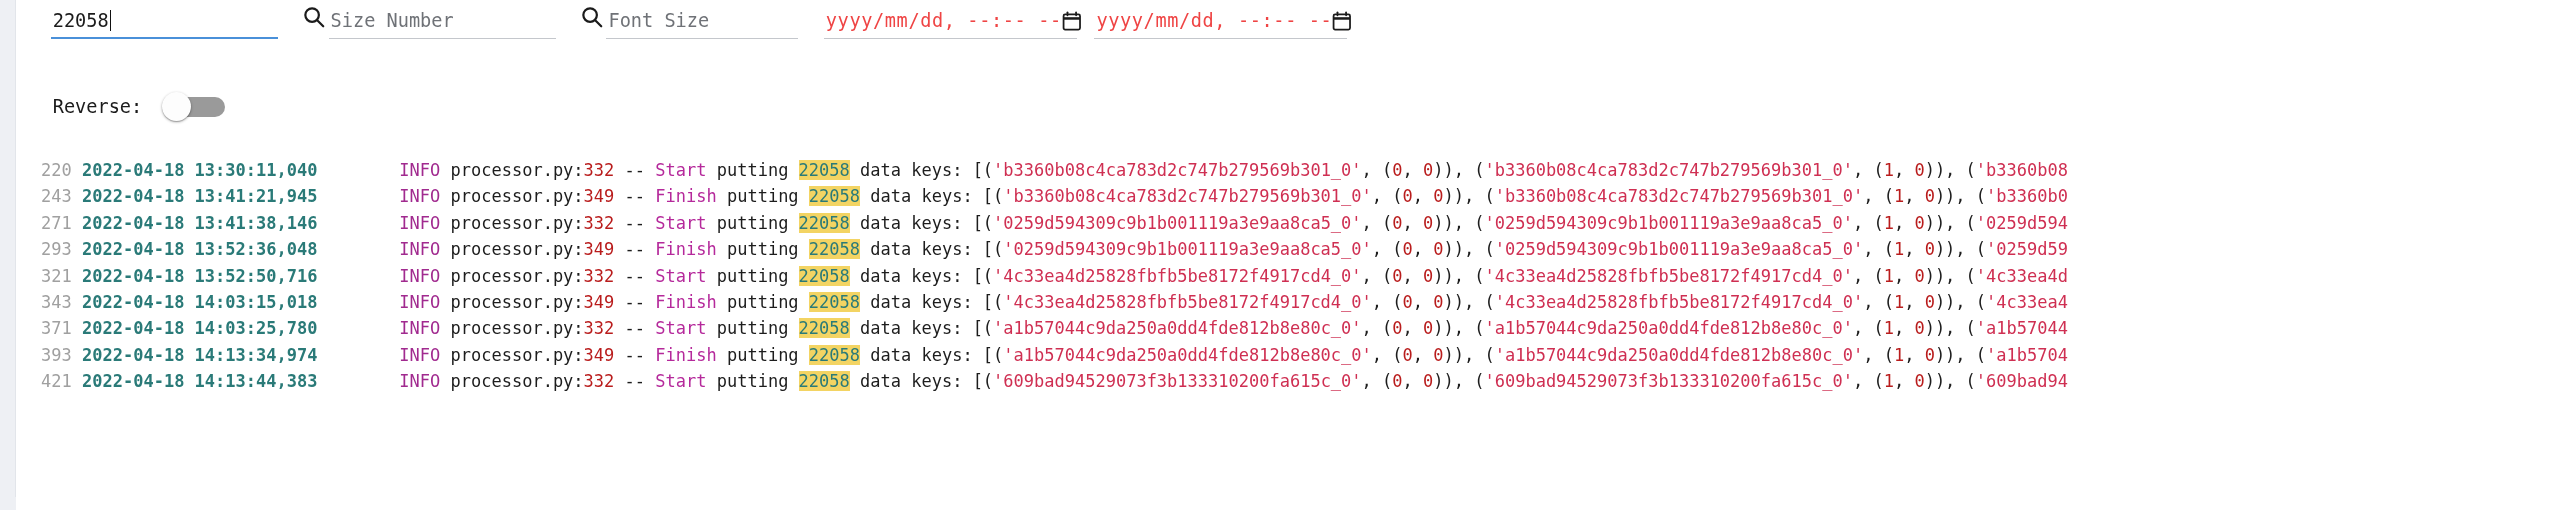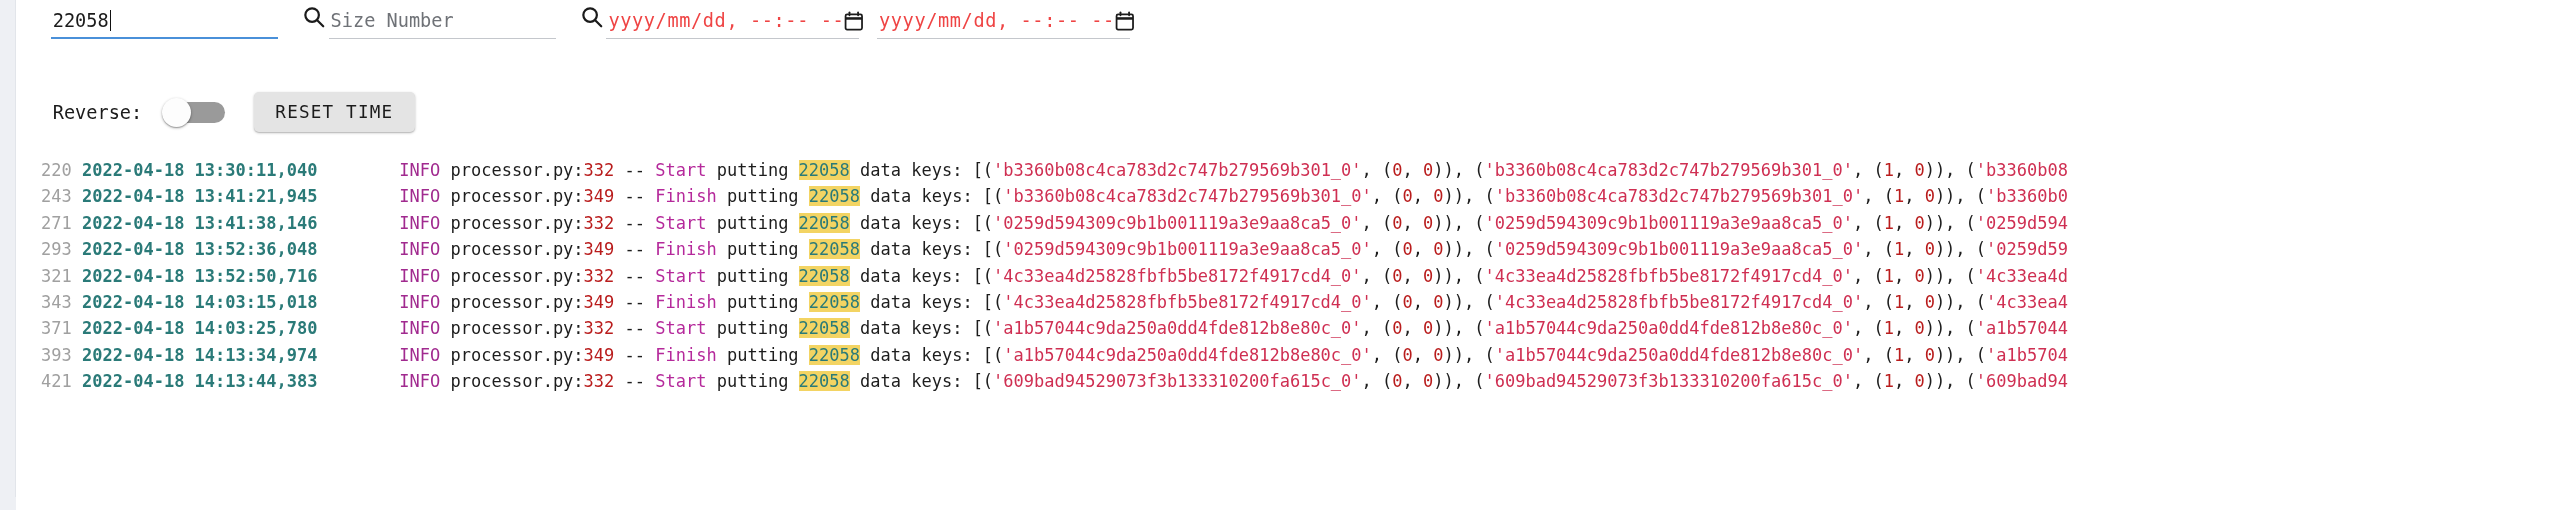--- a/index.html
+++ b/index.html
@@ -141,20 +141,23 @@
     <div class="field f-line">
       <span class="field-text placeholder">Size Number</span>
     </div>
     <div class="search-icon">
       <svg viewBox="0 0 24 24" width="25.4" height="25.4" fill="none" stroke="#1b1b1b" stroke-width="2.1" stroke-linecap="round">
         <circle cx="10.5" cy="10.5" r="6.4"></circle>
           <line x1="15.3" y1="15.3" x2="21" y2="21"></line>
       </svg>
     </div>
 
+    <div class="field f-font" style="margin-right:25.4px;">
+      <span class="field-text placeholder">Font Size</span>
+    </div>
 
     <div class="datefield">
       <span class="dtext">yyyy/mm/dd, --:-- --</span>
       <span class="cal-icon">
         <svg viewBox="0 0 20 21" width="19.6" height="20.6" fill="none" stroke="#1b1b1b" stroke-width="1.8">
           <rect x="1.6" y="3.4" width="16.8" height="15.6" rx="1.6"></rect>
           <line x1="1.6" y1="7.6" x2="18.4" y2="7.6" stroke-width="2.6"></line>
           <line x1="5.6" y1="1.3" x2="5.6" y2="4.4" stroke-linecap="round"></line>
           <line x1="14.4" y1="1.3" x2="14.4" y2="4.4" stroke-linecap="round"></line>
         </svg>
@@ -173,20 +176,19 @@
       </span>
     </div>
   </div>
 
   <div class="actions-row">
     <span class="reverse-label">Reverse:</span>
     <span class="toggle">
       <span class="toggle-track"></span>
       <span class="toggle-knob"></span>
     </span>
-    <button class="reset-btn">RESET TIME</button>
   </div>
 
   <div class="log" id="log-area"><div class="logline"><span class="t-lineno">220 </span><span class="t-ts">2022-04-18 13:30:11,040</span><span class="gap">        </span><span class="t-level">INFO</span><span class="t-plain"> </span><span class="t-plain">processor.py:</span><span class="t-num">332</span><span class="t-plain"> </span><span class="t-plain">--</span><span class="t-plain"> </span><span class="t-kw">Start</span><span class="t-plain"> putting </span><span class="t-hl">22058</span><span class="t-plain"> data keys: </span><span><span class="t-plain">[(</span><span class="t-str">'b3360b08c4ca783d2c747b279569b301_0'</span><span class="t-plain">, (</span><span class="t-num">0</span><span class="t-plain">, </span><span class="t-num">0</span><span class="t-plain">)), (</span><span class="t-str">'b3360b08c4ca783d2c747b279569b301_0'</span><span class="t-plain">, (</span><span class="t-num">1</span><span class="t-plain">, </span><span class="t-num">0</span><span class="t-plain">)), (</span><span class="t-str">'b3360b08</span></span></div><div class="logline"><span class="t-lineno">243 </span><span class="t-ts">2022-04-18 13:41:21,945</span><span class="gap">        </span><span class="t-level">INFO</span><span class="t-plain"> </span><span class="t-plain">processor.py:</span><span class="t-num">349</span><span class="t-plain"> </span><span class="t-plain">--</span><span class="t-plain"> </span><span class="t-kw">Finish</span><span class="t-plain"> putting </span><span class="t-hl">22058</span><span class="t-plain"> data keys: </span><span><span class="t-plain">[(</span><span class="t-str">'b3360b08c4ca783d2c747b279569b301_0'</span><span class="t-plain">, (</span><span class="t-num">0</span><span class="t-plain">, </span><span class="t-num">0</span><span class="t-plain">)), (</span><span class="t-str">'b3360b08c4ca783d2c747b279569b301_0'</span><span class="t-plain">, (</span><span class="t-num">1</span><span class="t-plain">, </span><span class="t-num">0</span><span class="t-plain">)), (</span><span class="t-str">'b3360b0</span></span></div><div class="logline"><span class="t-lineno">271 </span><span class="t-ts">2022-04-18 13:41:38,146</span><span class="gap">        </span><span class="t-level">INFO</span><span class="t-plain"> </span><span class="t-plain">processor.py:</span><span class="t-num">332</span><span class="t-plain"> </span><span class="t-plain">--</span><span class="t-plain"> </span><span class="t-kw">Start</span><span class="t-plain"> putting </span><span class="t-hl">22058</span><span class="t-plain"> data keys: </span><span><span class="t-plain">[(</span><span class="t-str">'0259d594309c9b1b001119a3e9aa8ca5_0'</span><span class="t-plain">, (</span><span class="t-num">0</span><span class="t-plain">, </span><span class="t-num">0</span><span class="t-plain">)), (</span><span class="t-str">'0259d594309c9b1b001119a3e9aa8ca5_0'</span><span class="t-plain">, (</span><span class="t-num">1</span><span class="t-plain">, </span><span class="t-num">0</span><span class="t-plain">)), (</span><span class="t-str">'0259d594</span></span></div><div class="logline"><span class="t-lineno">293 </span><span class="t-ts">2022-04-18 13:52:36,048</span><span class="gap">        </span><span class="t-level">INFO</span><span class="t-plain"> </span><span class="t-plain">processor.py:</span><span class="t-num">349</span><span class="t-plain"> </span><span class="t-plain">--</span><span class="t-plain"> </span><span class="t-kw">Finish</span><span class="t-plain"> putting </span><span class="t-hl">22058</span><span class="t-plain"> data keys: </span><span><span class="t-plain">[(</span><span class="t-str">'0259d594309c9b1b001119a3e9aa8ca5_0'</span><span class="t-plain">, (</span><span class="t-num">0</span><span class="t-plain">, </span><span class="t-num">0</span><span class="t-plain">)), (</span><span class="t-str">'0259d594309c9b1b001119a3e9aa8ca5_0'</span><span class="t-plain">, (</span><span class="t-num">1</span><span class="t-plain">, </span><span class="t-num">0</span><span class="t-plain">)), (</span><span class="t-str">'0259d59</span></span></div><div class="logline"><span class="t-lineno">321 </span><span class="t-ts">2022-04-18 13:52:50,716</span><span class="gap">        </span><span class="t-level">INFO</span><span class="t-plain"> </span><span class="t-plain">processor.py:</span><span class="t-num">332</span><span class="t-plain"> </span><span class="t-plain">--</span><span class="t-plain"> </span><span class="t-kw">Start</span><span class="t-plain"> putting </span><span class="t-hl">22058</span><span class="t-plain"> data keys: </span><span><span class="t-plain">[(</span><span class="t-str">'4c33ea4d25828fbfb5be8172f4917cd4_0'</span><span class="t-plain">, (</span><span class="t-num">0</span><span class="t-plain">, </span><span class="t-num">0</span><span class="t-plain">)), (</span><span class="t-str">'4c33ea4d25828fbfb5be8172f4917cd4_0'</span><span class="t-plain">, (</span><span class="t-num">1</span><span class="t-plain">, </span><span class="t-num">0</span><span class="t-plain">)), (</span><span class="t-str">'4c33ea4d</span></span></div><div class="logline"><span class="t-lineno">343 </span><span class="t-ts">2022-04-18 14:03:15,018</span><span class="gap">        </span><span class="t-level">INFO</span><span class="t-plain"> </span><span class="t-plain">processor.py:</span><span class="t-num">349</span><span class="t-plain"> </span><span class="t-plain">--</span><span class="t-plain"> </span><span class="t-kw">Finish</span><span class="t-plain"> putting </span><span class="t-hl">22058</span><span class="t-plain"> data keys: </span><span><span class="t-plain">[(</span><span class="t-str">'4c33ea4d25828fbfb5be8172f4917cd4_0'</span><span class="t-plain">, (</span><span class="t-num">0</span><span class="t-plain">, </span><span class="t-num">0</span><span class="t-plain">)), (</span><span class="t-str">'4c33ea4d25828fbfb5be8172f4917cd4_0'</span><span class="t-plain">, (</span><span class="t-num">1</span><span class="t-plain">, </span><span class="t-num">0</span><span class="t-plain">)), (</span><span class="t-str">'4c33ea4</span></span></div><div class="logline"><span class="t-lineno">371 </span><span class="t-ts">2022-04-18 14:03:25,780</span><span class="gap">        </span><span class="t-level">INFO</span><span class="t-plain"> </span><span class="t-plain">processor.py:</span><span class="t-num">332</span><span class="t-plain"> </span><span class="t-plain">--</span><span class="t-plain"> </span><span class="t-kw">Start</span><span class="t-plain"> putting </span><span class="t-hl">22058</span><span class="t-plain"> data keys: </span><span><span class="t-plain">[(</span><span class="t-str">'a1b57044c9da250a0dd4fde812b8e80c_0'</span><span class="t-plain">, (</span><span class="t-num">0</span><span class="t-plain">, </span><span class="t-num">0</span><span class="t-plain">)), (</span><span class="t-str">'a1b57044c9da250a0dd4fde812b8e80c_0'</span><span class="t-plain">, (</span><span class="t-num">1</span><span class="t-plain">, </span><span class="t-num">0</span><span class="t-plain">)), (</span><span class="t-str">'a1b57044</span></span></div><div class="logline"><span class="t-lineno">393 </span><span class="t-ts">2022-04-18 14:13:34,974</span><span class="gap">        </span><span class="t-level">INFO</span><span class="t-plain"> </span><span class="t-plain">processor.py:</span><span class="t-num">349</span><span class="t-plain"> </span><span class="t-plain">--</span><span class="t-plain"> </span><span class="t-kw">Finish</span><span class="t-plain"> putting </span><span class="t-hl">22058</span><span class="t-plain"> data keys: </span><span><span class="t-plain">[(</span><span class="t-str">'a1b57044c9da250a0dd4fde812b8e80c_0'</span><span class="t-plain">, (</span><span class="t-num">0</span><span class="t-plain">, </span><span class="t-num">0</span><span class="t-plain">)), (</span><span class="t-str">'a1b57044c9da250a0dd4fde812b8e80c_0'</span><span class="t-plain">, (</span><span class="t-num">1</span><span class="t-plain">, </span><span class="t-num">0</span><span class="t-plain">)), (</span><span class="t-str">'a1b5704</span></span></div><div class="logline"><span class="t-lineno">421 </span><span class="t-ts">2022-04-18 14:13:44,383</span><span class="gap">        </span><span class="t-level">INFO</span><span class="t-plain"> </span><span class="t-plain">processor.py:</span><span class="t-num">332</span><span class="t-plain"> </span><span class="t-plain">--</span><span class="t-plain"> </span><span class="t-kw">Start</span><span class="t-plain"> putting </span><span class="t-hl">22058</span><span class="t-plain"> data keys: </span><span><span class="t-plain">[(</span><span class="t-str">'609bad94529073f3b133310200fa615c_0'</span><span class="t-plain">, (</span><span class="t-num">0</span><span class="t-plain">, </span><span class="t-num">0</span><span class="t-plain">)), (</span><span class="t-str">'609bad94529073f3b133310200fa615c_0'</span><span class="t-plain">, (</span><span class="t-num">1</span><span class="t-plain">, </span><span class="t-num">0</span><span class="t-plain">)), (</span><span class="t-str">'609bad94</span></span></div></div>
 
 </div>
 <div class="gutter-left-bottom"></div>
 
 
 </body></html>

